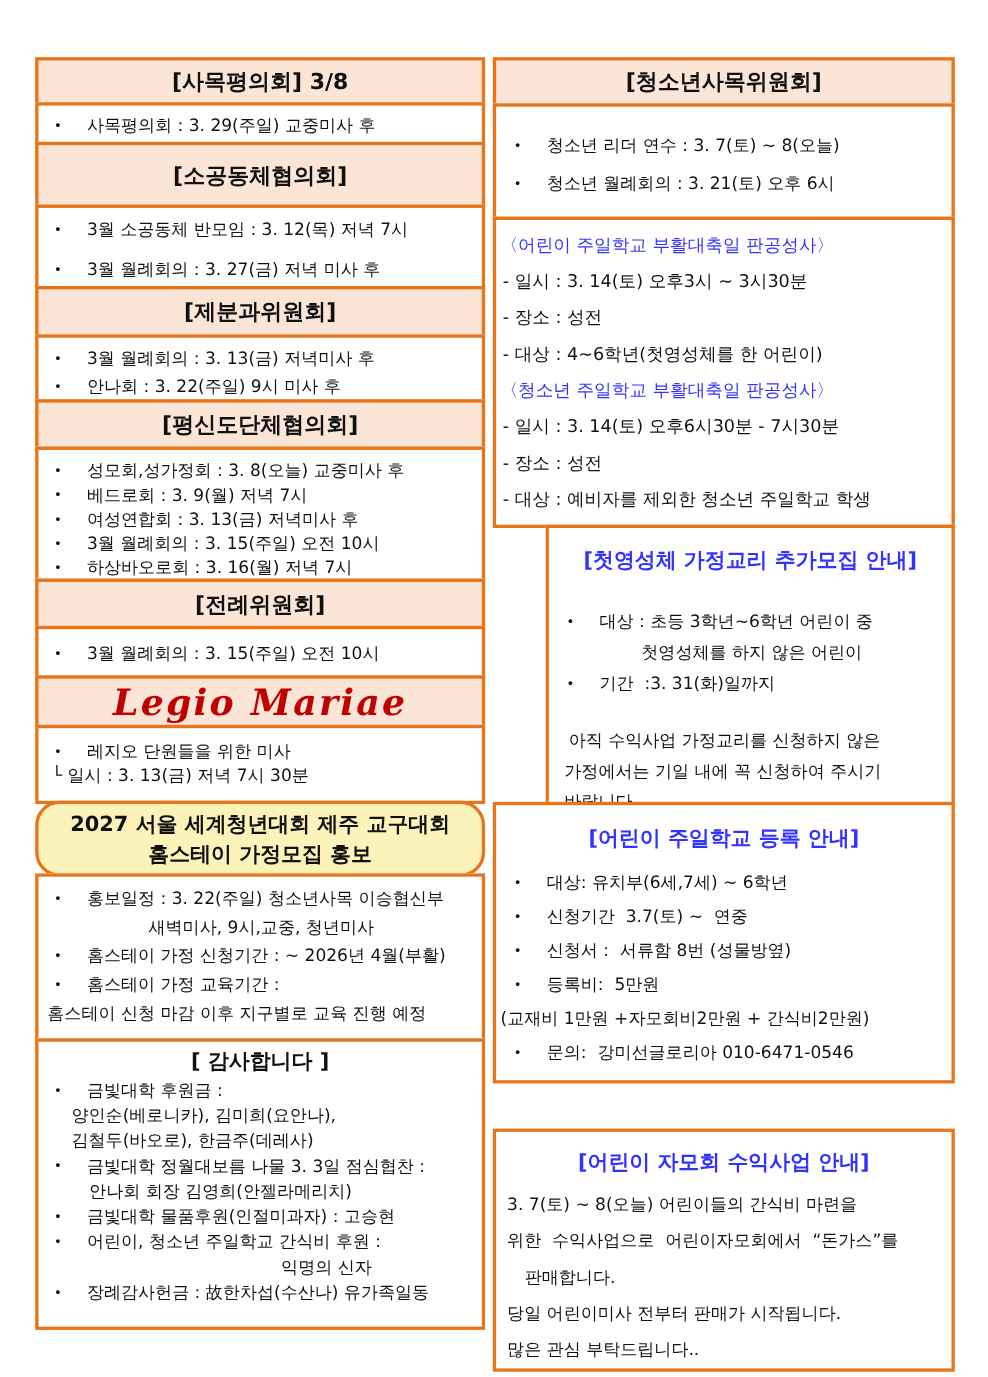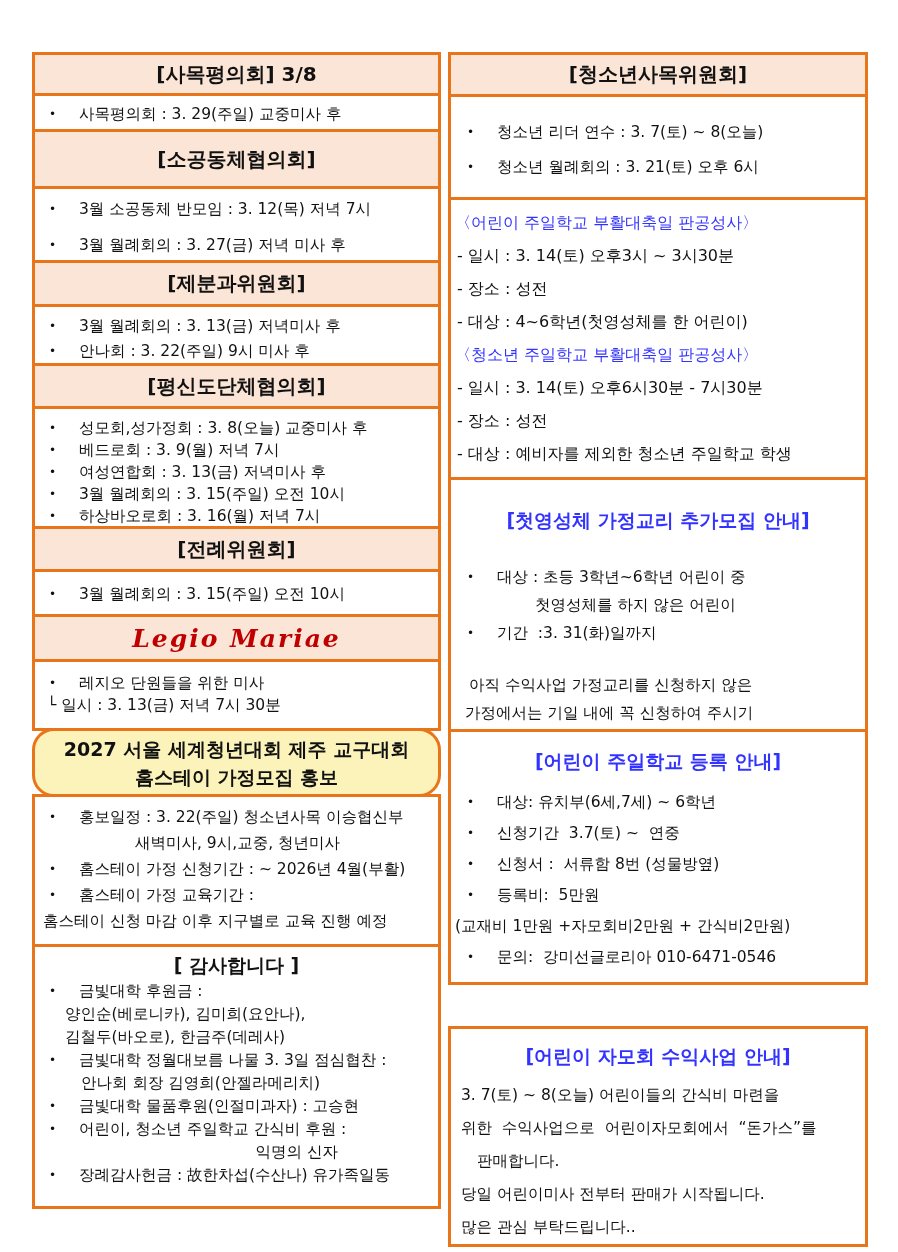--- a/index.html
+++ b/index.html
@@ -34,21 +34,21 @@
   }
   .yhdr{
     background:var(--yellow);
     display:flex;flex-direction:column;align-items:center;justify-content:center;
     text-align:center;font-weight:bold;font-size:19px;line-height:28px;border-radius:22px;
   }
   .legio{
     color:var(--red);
     font-family:"DejaVu Serif", serif;
     font-style:italic;font-weight:bold;
-    font-size:25px;letter-spacing:2px;
+    font-size:33px;letter-spacing:2px;
   }
   .line{display:flex;align-items:flex-start;font-size:15.5px;line-height:inherit;}
   .bu{flex:none;width:30px;text-align:left;font-size:12px;}
   .tx{white-space:pre;}
   .blue{color:var(--blue);}
   .right{display:block;text-align:right;padding-right:100px;}
   .btitle{
     color:var(--blue);text-align:center;font-weight:bold;font-size:19px;
   }
   .ctitle{text-align:center;font-weight:bold;font-size:19px;}
@@ -67,21 +67,21 @@
   .L11{height:48px;}
   .L12{height:72px;padding-top:10px;line-height:22px;}
   .L13{height:69px;}
   .L14{height:153px;padding-top:9px;line-height:22px;} .L14 .line{margin-bottom:4px;}
   .L15{height:265px;padding-top:7px;line-height:23px;} .L15 .ctitle{margin-bottom:3px;}
 
   
   .R1{height:45px;}
   .R2{height:106px;padding-top:23px;line-height:24px;} .R2 .line{margin-bottom:11px;}
   .R3{height:283px;padding-top:11px;} .R3 .line{height:33px;line-height:24px;font-size:16px;}
-  .R4{height:255px;padding-top:28px;} .R4 .btitle{margin-bottom:32px;} .R4 .line{height:28px;line-height:22px;}
+  .R4{height:255px;padding-top:16px;margin-left:48px;} .R4 .btitle{margin-bottom:32px;} .R4 .line{height:28px;line-height:22px;}
   .R5{height:256px;padding-top:17px;} .R5 .btitle{margin-bottom:15px;} .R5 .line{height:31px;line-height:24px;}
   .R6{height:221px;padding-top:15px;margin-top:41px;} .R6 .btitle{margin-bottom:13px;} .R6 .line{height:33px;line-height:24px;}
 </style>
 </head>
 <body>
 
 <div class="board">
 
   <div class="col col-left">
     <div class="sec hdr L1">

